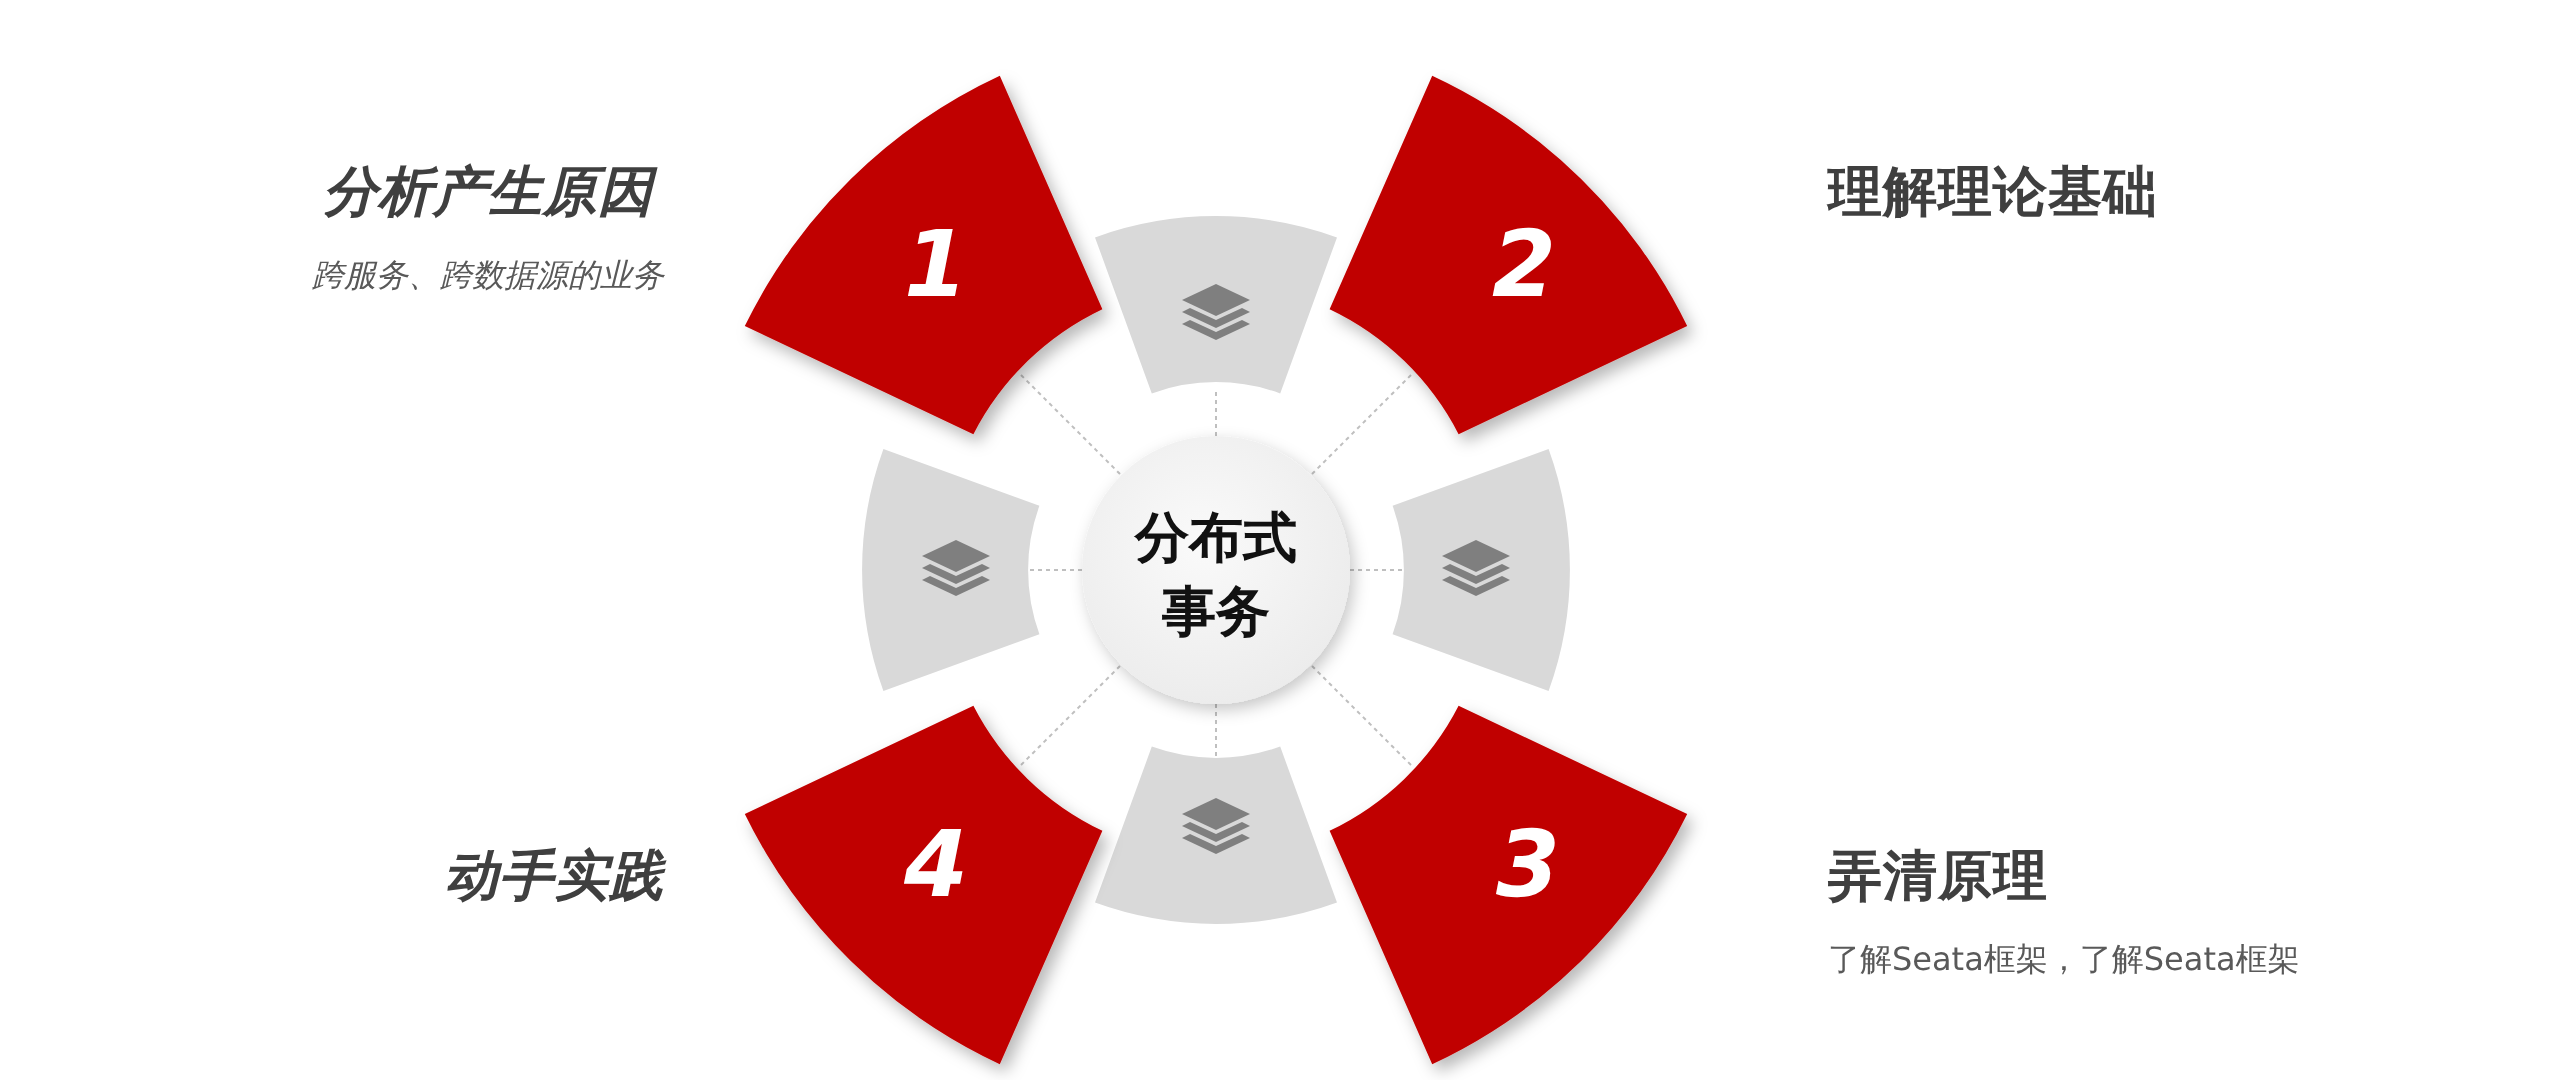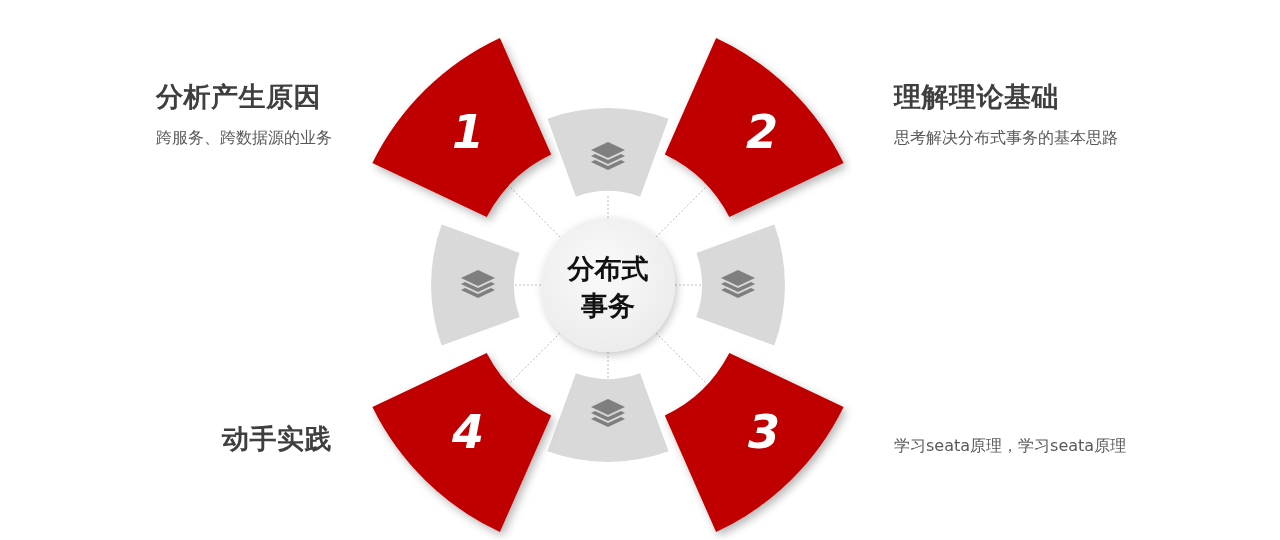--- a/index.html
+++ b/index.html
@@ -2,22 +2,22 @@
 <html><head>
   <meta charset="utf-8">
   <style>
     html, body { margin: 0; padding: 0; background: #ffffff; }
     body { width: 1280px; height: 540px; position: relative; overflow: hidden;
            font-family: "DejaVu Sans", "Liberation Sans", sans-serif; }
     #wheel { position: absolute; left: 0; top: 0; }
     .label-block { position: absolute; }
     .label-title { font-size: 27px; font-weight: bold; color: #3f3f3f; letter-spacing: 0.5px; line-height: 34px; white-space: nowrap; }
     .label-desc { font-size: 16px; color: #595959; line-height: 28px; margin-top: 10px; white-space: nowrap; }
-    .align-right { text-align: left; }
-    .align-left { text-align: left; }
+    .align-right { text-align: center; font-style: italic; }
+    .align-left { text-align: left; margin-left: 20px; }
     #lb-1 { right: 948px; top: 80px; }
     #lb-2 { left: 894px; top: 80px; }
     #lb-3 { left: 894px; top: 422px; }
     #lb-4 { right: 948px; top: 422px; }
     .seg-num { font-family: "DejaVu Sans", sans-serif; font-weight: bold; font-style: italic; font-size: 46px; fill: #ffffff; }
     .center-text { font-family: "DejaVu Sans", sans-serif; font-weight: bold; font-size: 27px; fill: #111111; }
   </style>
 </head>
 <body>
 
@@ -91,20 +91,20 @@
     <text class="center-text" x="608" y="315" text-anchor="middle">事务</text>
   </g>
 </svg>
 
 <div id="lb-1" class="label-block align-right">
   <div class="label-title">分析产生原因</div>
   <div class="label-desc">跨服务、跨数据源的业务</div>
 </div>
 <div id="lb-2" class="label-block align-left">
   <div class="label-title">理解理论基础</div>
-  <div class="label-desc">思考解决分布式事务的基本思路</div>
 </div>
 <div id="lb-3" class="label-block align-left">
-  <div class="label-desc">学习seata原理，学习seata原理</div>
+  <div class="label-title">弄清原理</div>
+  <div class="label-desc">了解Seata框架，了解Seata框架</div>
 </div>
 <div id="lb-4" class="label-block align-right">
   <div class="label-title">动手实践</div>
 </div>
 
 </body></html>

